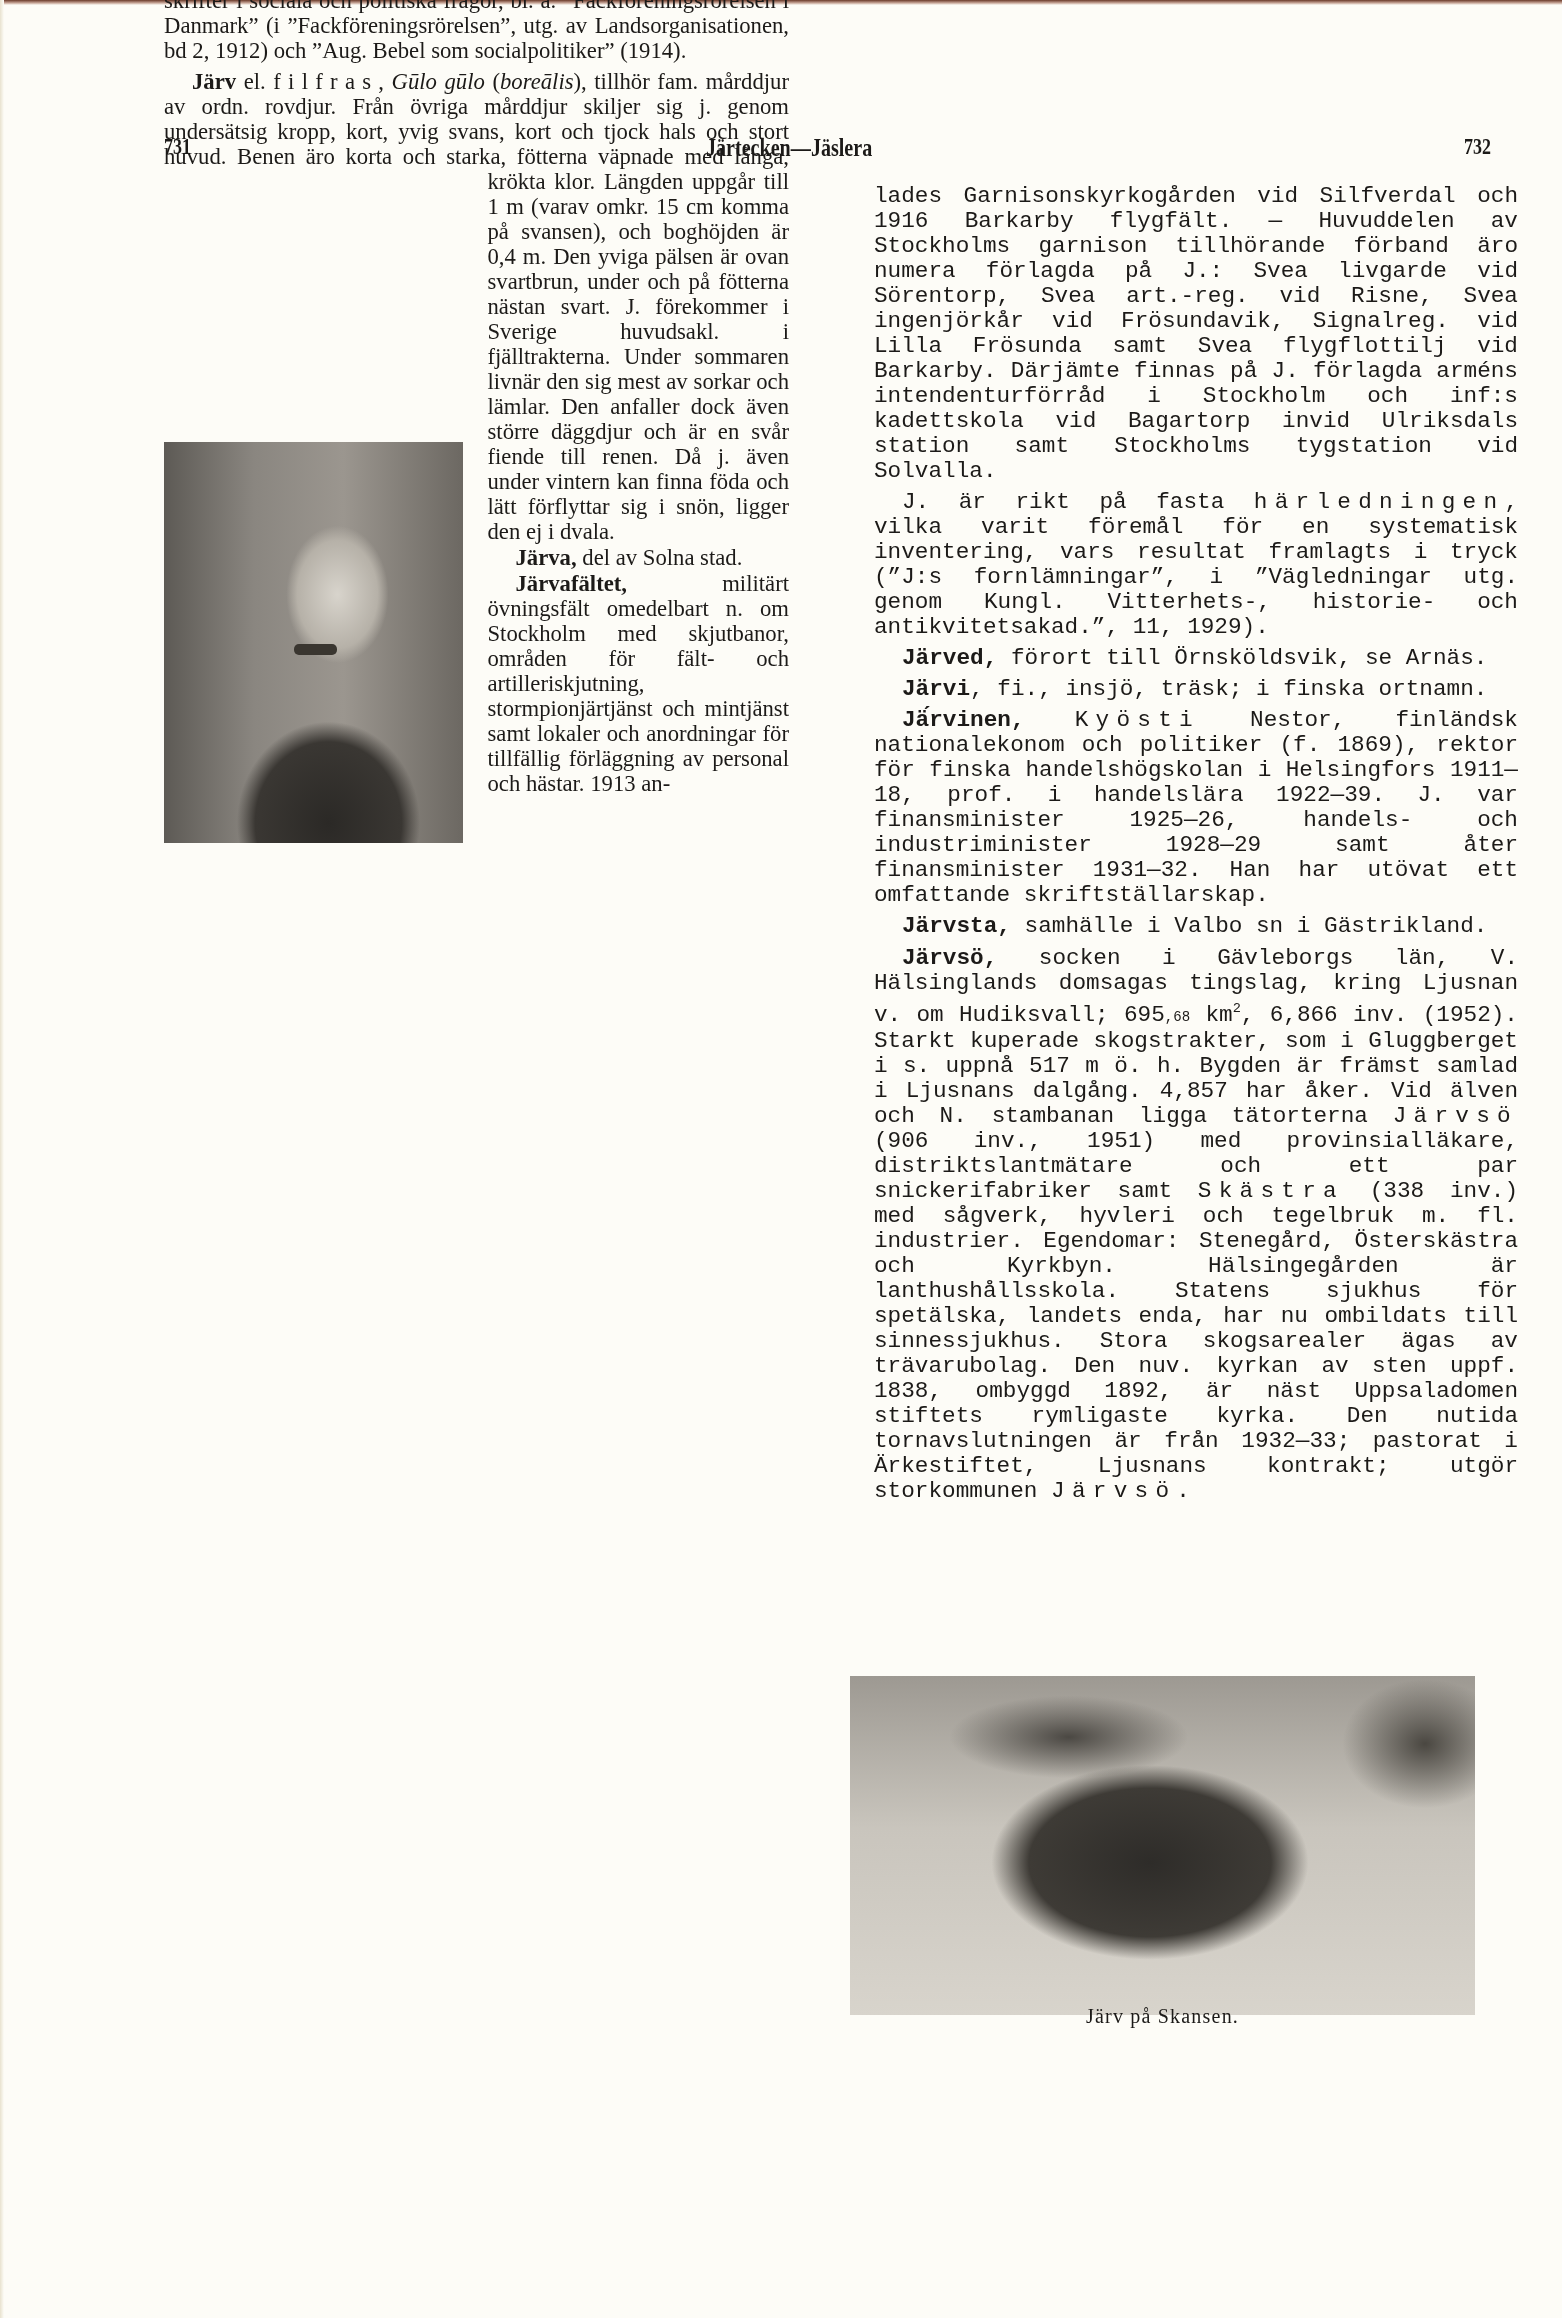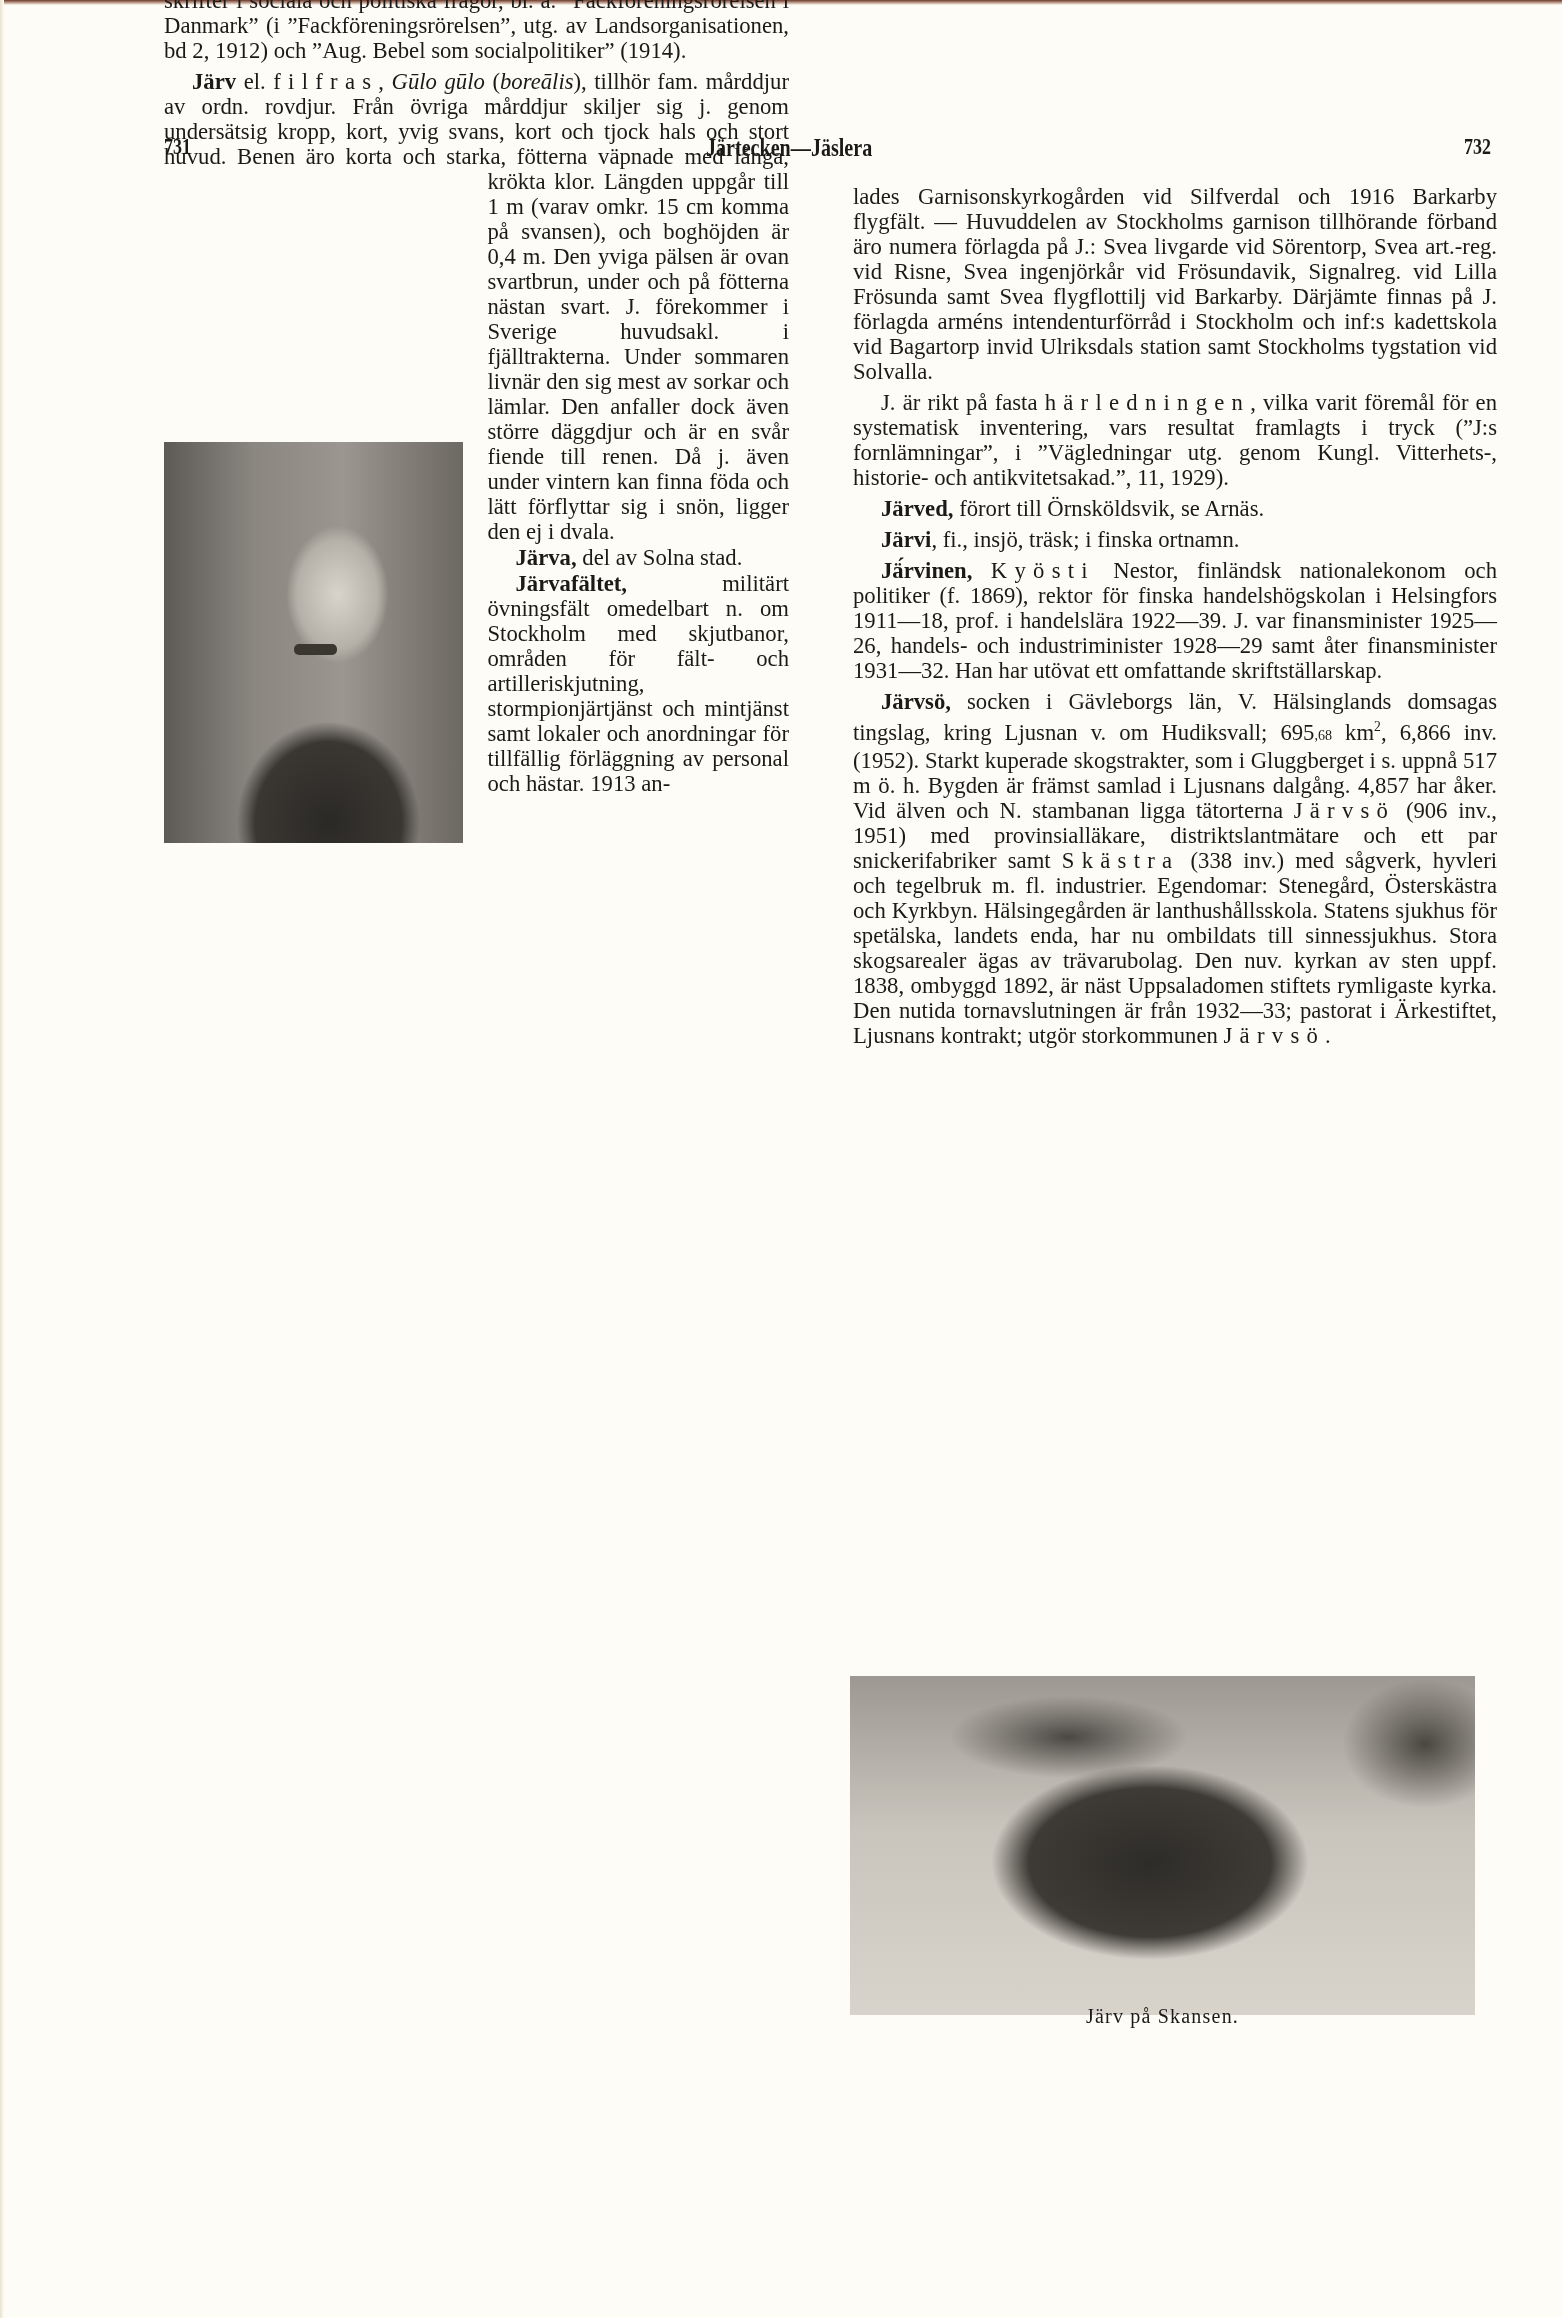--- a/index.html
+++ b/index.html
@@ -24,21 +24,21 @@
   .pg-left { position: absolute; left: 164px; top: 0; font-size: 23px; font-weight: bold; transform: scaleX(0.78); transform-origin: left; }
   .pg-right { position: absolute; left: 1464px; top: 0; font-size: 23px; font-weight: bold; transform: scaleX(0.78); transform-origin: left; }
   .running-title { position: absolute; left: 706px; top: 0; font-size: 24.5px; font-weight: bold; transform: scaleX(0.82); transform-origin: left; }
 
   .col {
     position: absolute; top: 184px;
     font-size: 22.7px; line-height: 25px;
     text-align: justify;
   }
   .col-left { left: 164px; width: 625px; }
-  .col-right { left: 853px; width: 644px; }
+  .col-right { left: 874px; width: 644px; font-family: Liberation Mono, monospace; }
 
   .col p { margin: 0; }
   .entry { text-indent: 28px; margin-top: 6.1px !important; }
   .term { font-weight: bold; }
   .spaced { letter-spacing: 0.32em; }
   .ital { font-style: italic; }
   .sub { font-size: 0.62em; vertical-align: baseline; }
   .sup { font-size: 0.6em; vertical-align: super; }
 
   .portrait {
@@ -114,20 +114,23 @@
   </p>
 
   <p class="entry">
     <span class="term">Järvi</span><span>, fi., insjö, träsk; i finska ortnamn.</span>
   </p>
 
   <p class="entry">
     <span class="term">Jä́rvinen,</span><span> </span><span class="spaced">Kyösti</span><span> Nestor, finländsk nationalekonom och politiker (f. 1869), rektor för finska handelshögskolan i Helsingfors 1911—18, prof. i handelslära 1922—39. J. var finansminister 1925—26, handels- och industriminister 1928—29 samt åter finansminister 1931—32. Han har utövat ett omfattande skriftställarskap.</span>
   </p>
 
+  <p class="entry">
+    <span class="term">Järvsta,</span><span> samhälle i Valbo sn i Gästrikland.</span>
+  </p>
 
   <p class="entry">
     <span class="term">Järvsö,</span><span> socken i Gävleborgs län, V. Hälsinglands domsagas tingslag, kring Ljusnan v. om Hudiksvall; 695</span><span class="sub">,68</span><span> km</span><span class="sup">2</span><span>, 6,866 inv. (1952). Starkt kuperade skogstrakter, som i Gluggberget i s. uppnå 517 m ö. h. Bygden är främst samlad i Ljusnans dalgång. 4,857 har åker. Vid älven och N. stambanan ligga tätorterna </span><span class="spaced">Järvsö</span><span> (906 inv., 1951) med provinsialläkare, distriktslantmätare och ett par snickerifabriker samt </span><span class="spaced">Skästra</span><span> (338 inv.) med sågverk, hyvleri och tegelbruk m. fl. industrier. Egendomar: Stenegård, Österskästra och Kyrkbyn. Hälsingegården är lanthushållsskola. Statens sjukhus för spetälska, landets enda, har nu ombildats till sinnessjukhus. Stora skogsarealer ägas av trävarubolag. Den nuv. kyrkan av sten uppf. 1838, ombyggd 1892, är näst Uppsaladomen stiftets rymligaste kyrka. Den nutida tornavslutningen är från 1932—33; pastorat i Ärkestiftet, Ljusnans kontrakt; utgör storkommunen </span><span class="spaced">Järvsö</span><span>.</span>
   </p>
 
 </div>
 
 <div class="animal-photo"></div>
 <div class="caption">Järv på Skansen.</div>
 

